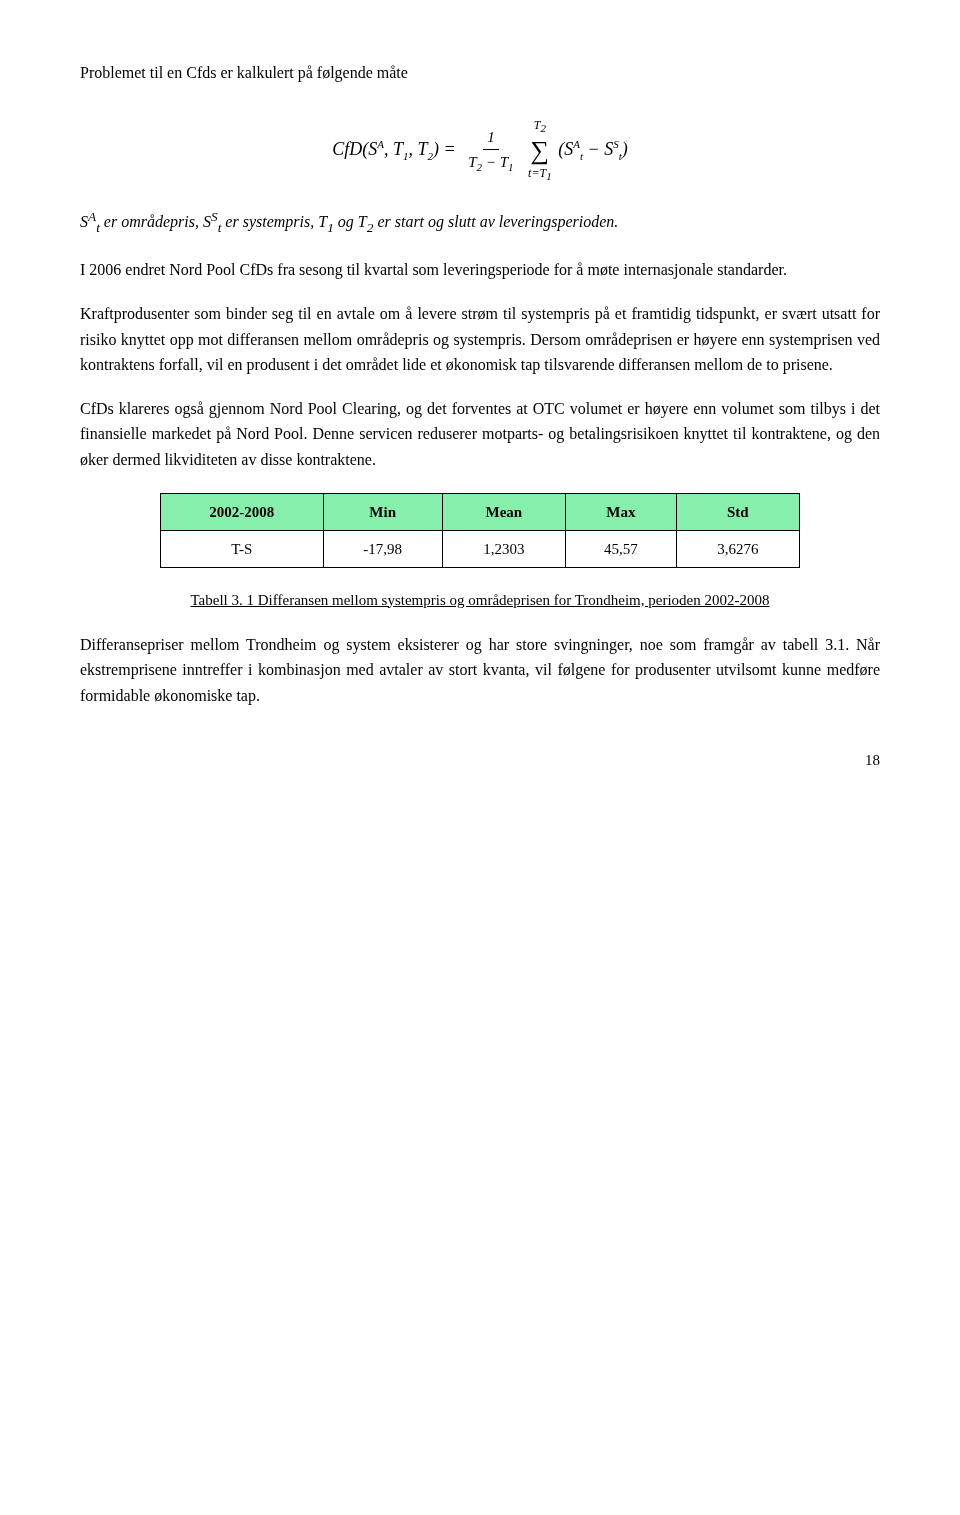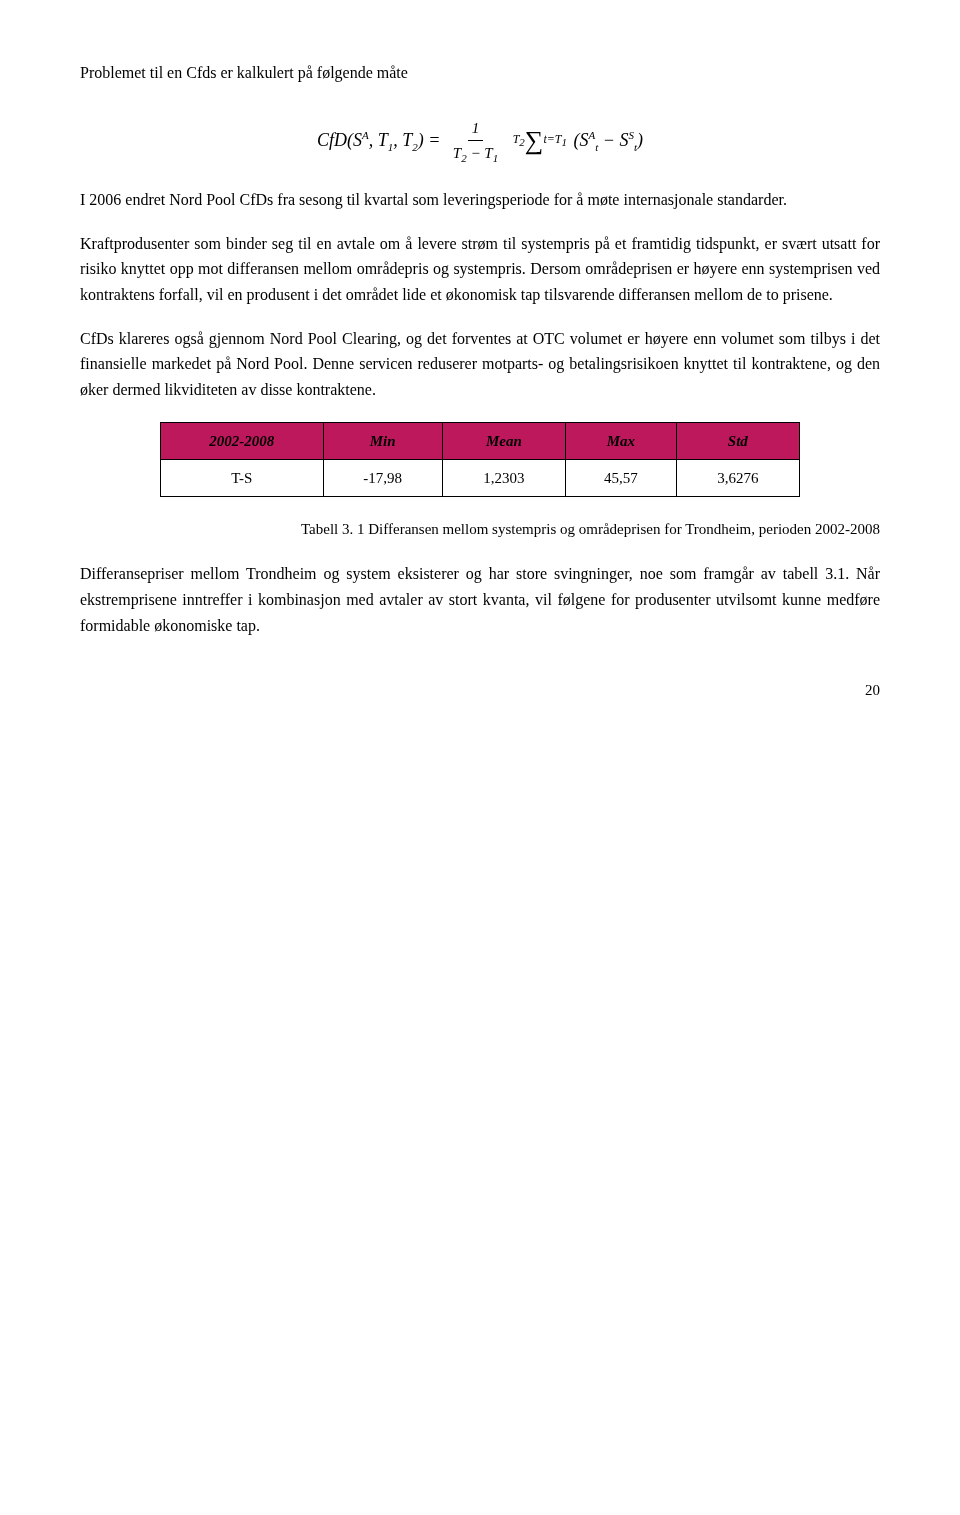--- a/index.html
+++ b/index.html
@@ -42,21 +42,21 @@
       border-bottom: 1px solid #000;
       padding: 0 4px;
       font-size: 15px;
     }
     .fraction .denom {
       padding: 0 4px;
       font-size: 15px;
     }
     .sigma-block {
       display: inline-flex;
-      flex-direction: row;
+      flex-direction: column;
       align-items: center;
       vertical-align: middle;
       margin: 0 2px;
       font-size: 14px;
     }
     .sigma-block .sigma-upper { font-size: 12px; }
     .sigma-block .sigma-sym { font-size: 26px; line-height: 1; }
     .sigma-block .sigma-lower { font-size: 12px; }
     .subscript-section {
       margin-bottom: 20px;
@@ -68,28 +68,28 @@
       margin: 20px auto;
       border-collapse: collapse;
       font-size: 15px;
     }
     .stats-table th, .stats-table td {
       border: 1px solid #000;
       padding: 6px 16px;
       text-align: center;
     }
     .stats-table thead tr {
-      background: #be185d;
-      font-style: italic;
+      background: #86efac;
     }
     .table-caption {
-      text-align: right;
+      text-align: center;
       font-size: 15px;
       margin-top: 14px;
       margin-bottom: 20px;
+      text-decoration: underline;
     }
     .page-number {
       text-align: right;
       margin-top: 40px;
       font-size: 15px;
     }
   </style>
 </head>
 <body>
 
@@ -109,20 +109,23 @@
       </span>
       <span class="sigma-block">
         <span class="sigma-upper"><i>T</i><sub>2</sub></span>
         <span class="sigma-sym">∑</span>
         <span class="sigma-lower"><i>t</i>=<i>T</i><sub>1</sub></span>
       </span>
       (<i>S</i><sup><i>A</i></sup><sub><i>t</i></sub> − <i>S</i><sup><i>S</i></sup><sub><i>t</i></sub>)
     </span>
   </div>
 
+  <p class="subscript-section">
+    <i>S</i><sup><i>A</i></sup><sub><i>t</i></sub> er områdepris, <i>S</i><sup><i>S</i></sup><sub><i>t</i></sub> er systempris, <i>T</i><sub>1</sub> og <i>T</i><sub>2</sub> er start og slutt av leveringsperioden.
+  </p>
 
 
   <p class="paragraph">
     <span>I 2006 endret Nord Pool CfDs fra sesong til kvartal som leveringsperiode for å møte internasjonale standarder.</span>
   </p>
 
   <p class="paragraph">
     <span>Kraftprodusenter som binder seg til en avtale om å levere strøm til systempris på et framtidig tidspunkt, er svært utsatt for risiko knyttet opp mot differansen mellom områdepris og systempris. Dersom områdeprisen er høyere enn systemprisen ved kontraktens forfall, vil en produsent i det området lide et økonomisk tap tilsvarende differansen mellom de to prisene.</span>
   </p>
 
@@ -154,16 +157,16 @@
   <p class="table-caption">
     <span>Tabell 3. 1 Differansen mellom systempris og områdeprisen for Trondheim, perioden 2002-2008</span>
   </p>
 
   <p class="paragraph">
     <span>Differansepriser mellom Trondheim og system eksisterer og har store svingninger, noe som framgår av tabell 3.1. Når ekstremprisene inntreffer i kombinasjon med avtaler av stort kvanta, vil følgene for produsenter utvilsomt kunne medføre formidable økonomiske tap.</span>
   </p>
 
 
   <div class="page-number">
-    <span>20</span>
+    <span>18</span>
   </div>
 
 </div>
 
 </body></html>

